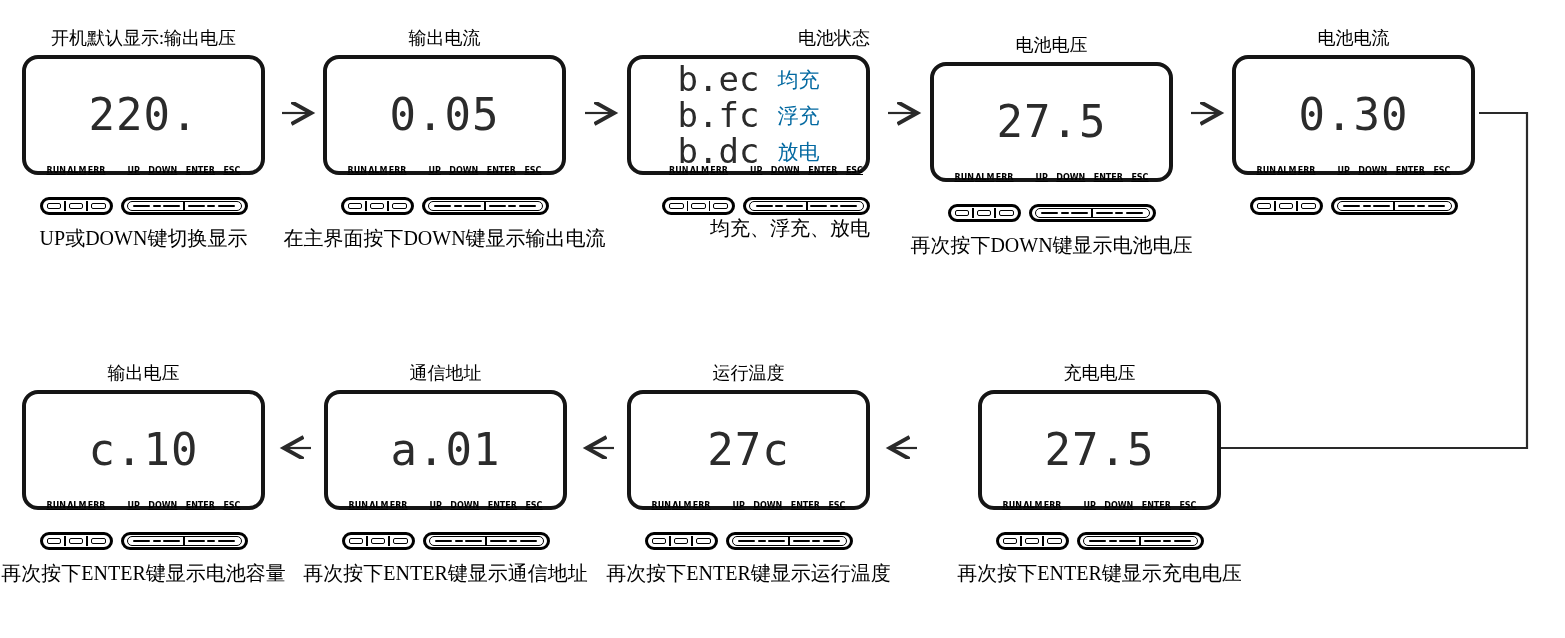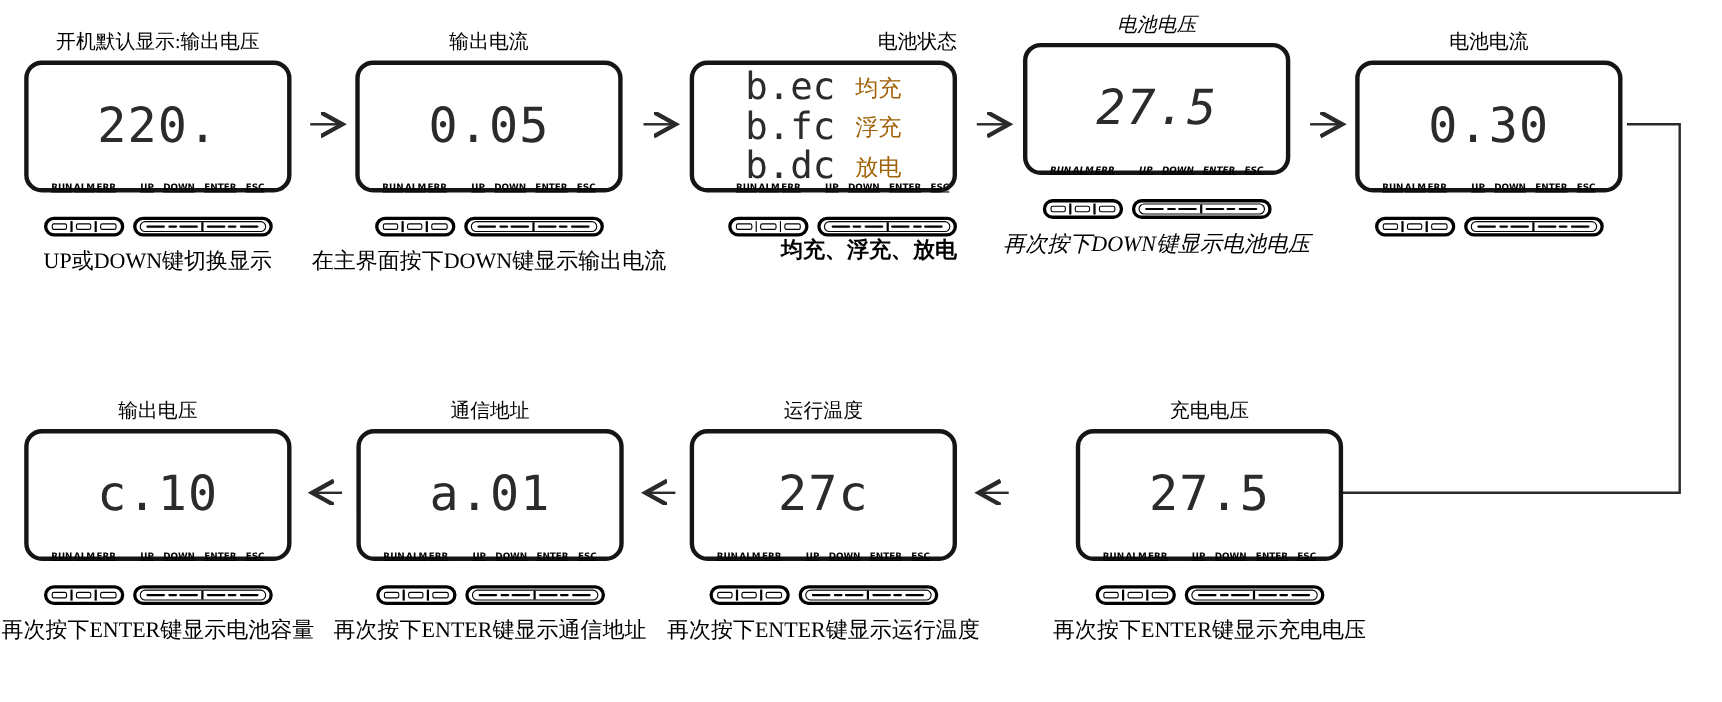--- a/index.html
+++ b/index.html
@@ -18,21 +18,21 @@
   .screen {
     width:243px; height:120px; border:4px solid #151515; border-radius:16px;
     background:#fff; display:flex; flex-direction:column; align-items:center; justify-content:center;
   }
   .lcd {
     font-family:"DejaVu Sans Mono", monospace; font-size:44px; font-weight:400;
     color:#2b2b2b; letter-spacing:1px; line-height:1;
   }
   .status-row { display:flex; align-items:center; justify-content:center; gap:18px; height:36px; width:100%; }
   .status-code { font-family:"DejaVu Sans Mono", monospace; font-size:34px; color:#2b2b2b; line-height:1; }
-  .status-label { font-size:21px; color:#a16207; padding-top:2px; }
+  .status-label { font-size:21px; color:#0369a1; padding-top:2px; }
 
   .controls { margin-top:11px; display:flex; justify-content:center; align-items:flex-end; gap:8px; height:29px; }
   .cgroup { display:flex; flex-direction:column;gap:20px; }
   .glabels {
     display:flex; justify-content:space-between; padding:0 7px; height:11px;
     font-family:"DejaVu Sans", sans-serif; font-size:8px; font-weight:bold; color:#000;
   }
   .glabels span { text-decoration:underline; letter-spacing:0px; }
   .pill {
     height:18px; border:3px solid #000; border-radius:10px; background:#fff;
@@ -208,24 +208,24 @@
             <div class="dash d-short"></div>
             <div class="dash d-long"></div>
             <div class="mid-div"></div>
             <div class="dash d-long"></div>
             <div class="dash d-short"></div>
             <div class="dash d-long"></div>
           </div>
         </div>
       </div>
     </div>
-    <div class="caption" style="margin-top:0;font-weight:bold;">均充、浮充、放电</div>
-  </div>
-
-  <div class="panel" style="left:930px; top:4px;font-style:italic;">
+    <div class="caption" style="margin-top:0;">均充、浮充、放电</div>
+  </div>
+
+  <div class="panel" style="left:930px; top:27px;">
     <div class="ptitle">电池电压</div>
     <div class="screen">
       <div class="lcd">27.5</div>
     </div>
     <div class="controls">
       <div class="cgroup">
         <div class="glabels">
           <span>RUN</span>
           <span>ALM</span>
           <span>ERR</span>

